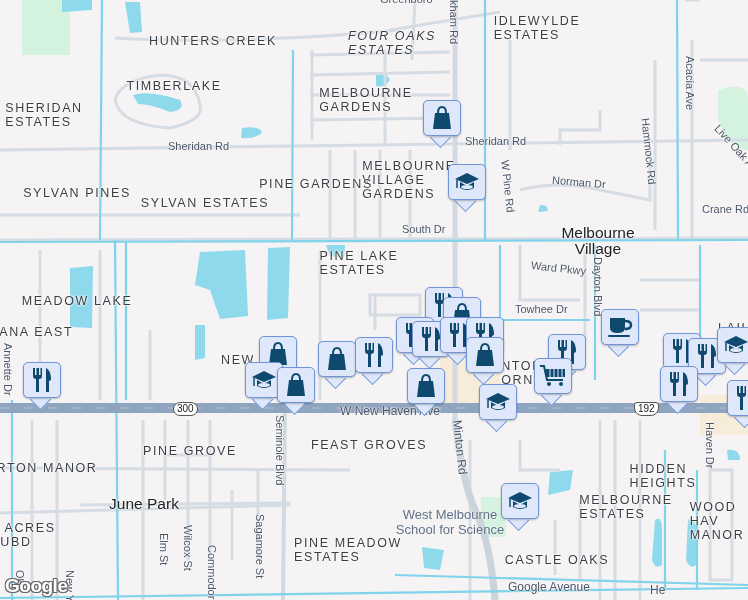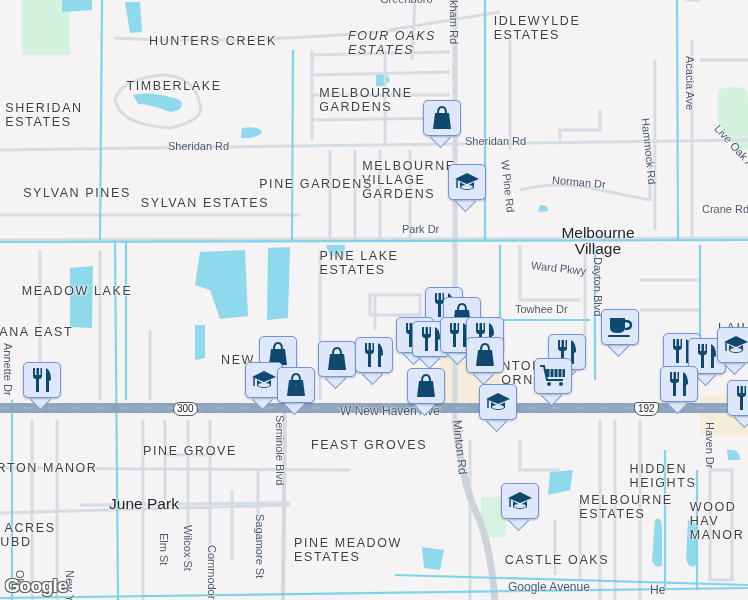--- a/index.html
+++ b/index.html
@@ -157,21 +157,21 @@
 VILLAGE
 GARDENS</span>
     </div>
   <div class="lbl" style="left:316px;top:177px;">PINE GARDENS</div>
   <div class="lbl" style="left:77px;top:186px;">SYLVAN PINES</div>
   <div class="lbl" style="left:205px;top:196px;">SYLVAN ESTATES</div>
   <div class="lbl" style="left:359px;top:249px;">
       <span style="white-space:pre-line;display:block;">PINE LAKE
 ESTATES</span>
     </div>
-  <div class="lbl" style="left:77px;top:284px;">MEADOW LAKE</div>
+  <div class="lbl" style="left:77px;top:294px;">MEADOW LAKE</div>
   <div class="lbl" style="left:32px;top:325px;">LANA EAST</div>
   <div class="lbl" style="left:238px;top:353px;">NEW</div>
   <div class="lbl" style="left:522px;top:359px;">
       <span style="white-space:pre-line;display:block;">NTON
 ORN</span>
     </div>
   <div class="lbl" style="left:734px;top:321px;">LAIL</div>
   <div class="lbl" style="left:190px;top:444px;">PINE GROVE</div>
   <div class="lbl" style="left:369px;top:438px;">FEAST GROVES</div>
   <div class="lbl" style="left:47px;top:461px;">RTON MANOR</div>
@@ -195,32 +195,36 @@
       <span style="white-space:pre-line;display:block;">PINE MEADOW
 ESTATES</span>
     </div>
   <div class="lbl" style="left:557px;top:553px;">CASTLE OAKS</div>
 
   <div class="city" style="left:598px;top:225px;">
       <span style="white-space:pre-line;display:block;">Melbourne
 Village</span>
     </div>
   <div class="city" style="left:144px;top:496px;">June Park</div>
+  <div class="poi-label" style="left:450px;top:507px;font-size:13px;line-height:15px;">
+      <span style="white-space:pre-line;display:block;">West Melbourne
+School for Science</span>
+    </div>
 
   <div class="road" style="left:380px;top:-7px;">Greenboro</div>
   <div class="road v" style="left:448px;top:0px;">kham Rd</div>
   <div class="road" style="left:168px;top:140px;">Sheridan Rd</div>
   <div class="road" style="left:465px;top:135px;">Sheridan Rd</div>
   <div class="road v" style="left:502px;top:160px;transform:rotate(-6deg);">W Pine Rd</div>
   <div class="road" style="left:552px;top:176px;transform:rotate(5deg);">Norman Dr</div>
   <div class="road v" style="left:643px;top:118px;transform:rotate(-6deg);">Hammock Rd</div>
   <div class="road v" style="left:684px;top:56px;">Acacia Ave</div>
   <div class="road" style="left:708px;top:140px;transform:rotate(48deg);">Live Oak A</div>
   <div class="road" style="left:702px;top:203px;">Crane Rd</div>
-  <div class="road" style="left:402px;top:223px;">Park Dr</div>
+  <div class="road" style="left:402px;top:223px;">South Dr</div>
   <div class="road" style="left:531px;top:262px;transform:rotate(6deg);">Ward Pkwy</div>
   <div class="road" style="left:515px;top:303px;">Towhee Dr</div>
   <div class="road v" style="left:592px;top:257px;">Dayton Blvd</div>
   <div class="road v" style="left:2px;top:343px;">Annette Dr</div>
   <div class="road" style="left:340px;top:404px;font-size:12px;">W New Haven Ave</div>
   <div class="road v" style="left:274px;top:415px;">Seminole Blvd</div>
   <div class="road v" style="left:453px;top:420px;transform:rotate(-6deg);font-size:12px;">Minton Rd</div>
   <div class="road v" style="left:704px;top:422px;">Haven Dr</div>
   <div class="road v" style="left:158px;top:533px;">Elm St</div>
   <div class="road v" style="left:182px;top:525px;">Wilcox St</div>

